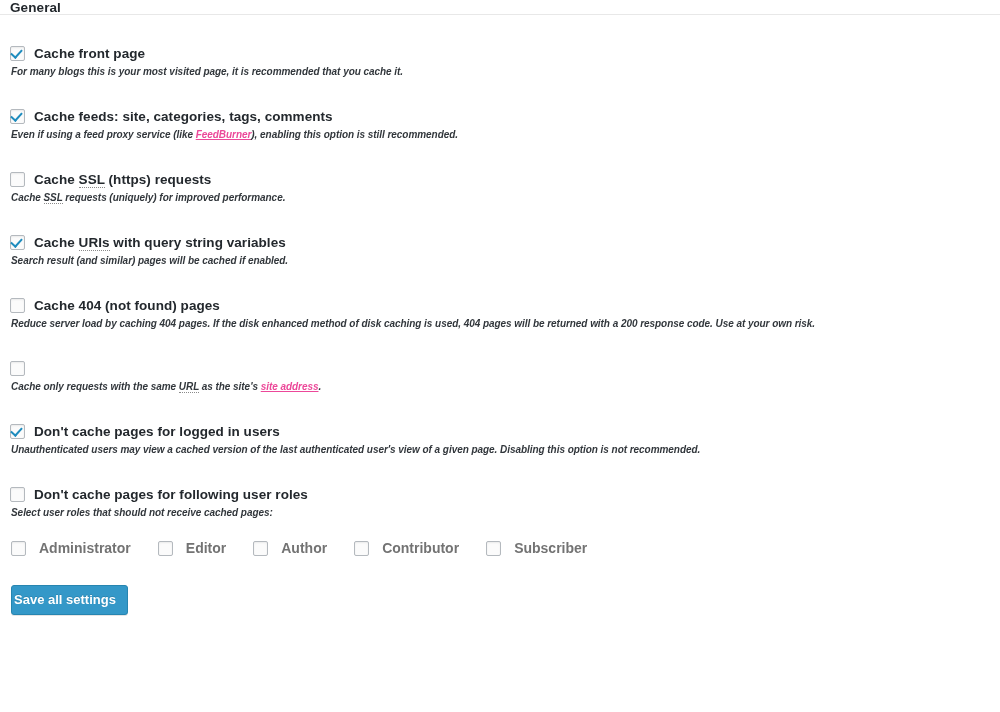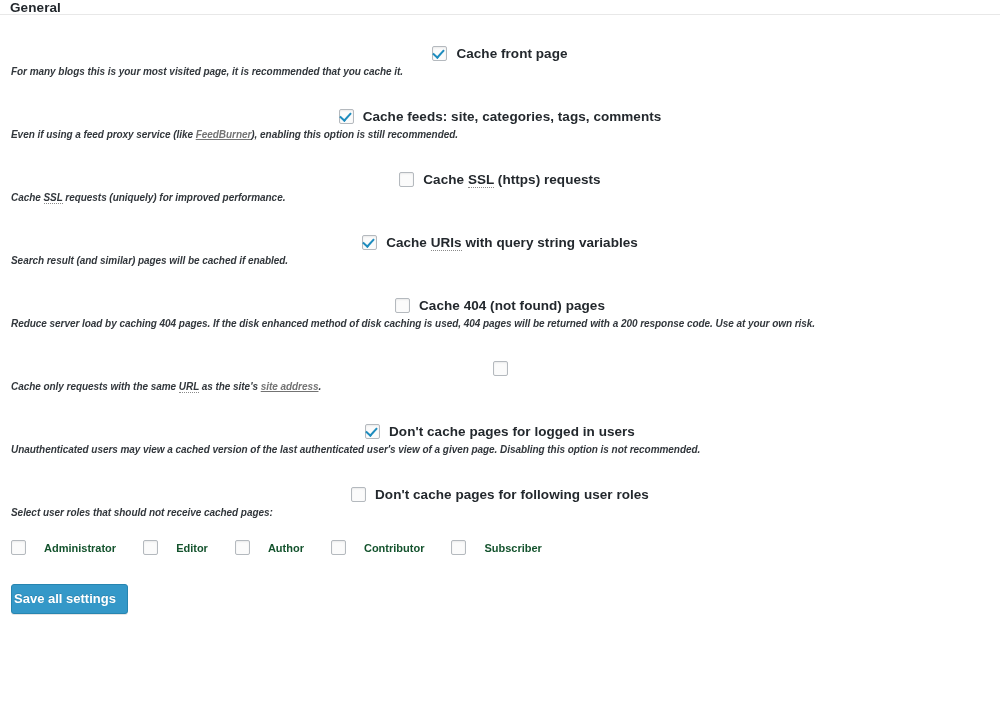--- a/index.html
+++ b/index.html
@@ -40,21 +40,20 @@
   .opt-row {
     padding-top: 32px;
   }
   .opt-row.first { padding-top: 31px; }
 
   .opt-line {
     display: flex;
     align-items: center;
     gap: 0;
     line-height: 1;
-    justify-content: center;
   }
 
   .opt-label {
     font-size: 13.5px;
     font-weight: bold;
     color: #23282d;
     margin-left: 9px;
     letter-spacing: 0.05px;
     white-space: nowrap;
   }
@@ -90,21 +89,21 @@
     top: 0px;
     width: 5px;
     height: 9px;
     border: solid #1e8cbe;
     border-width: 0 2.2px 2.2px 0;
     transform: rotate(42deg);
   }
 
   
   a.ilink {
-    color: #737373;
+    color: #ec4899;
     font-style: italic;
     font-weight: bold;
   }
   abbr.dotted {
     text-decoration: none;
     border-bottom: 1px dotted #8a8a8a;
     cursor: help;
   }
 
   
@@ -113,24 +112,24 @@
     align-items: center;
     margin-top: 22px;
     margin-left: 1px;
   }
   .role-item {
     display: flex;
     align-items: center;
     margin-right: 27px;
   }
   .role-item .role-label {
-    font-size: 11px;
-    font-weight: bold;
-    color: #14532d;
-    margin-left: 18px;
+    font-size: 14px;
+    font-weight: bold;
+    color: #737373;
+    margin-left: 13px;
     white-space: nowrap;
   }
 
   
   .save-wrap {
     margin-top: 29px;
     margin-left: 1px;
   }
   .save-btn {
     display: inline-block;

